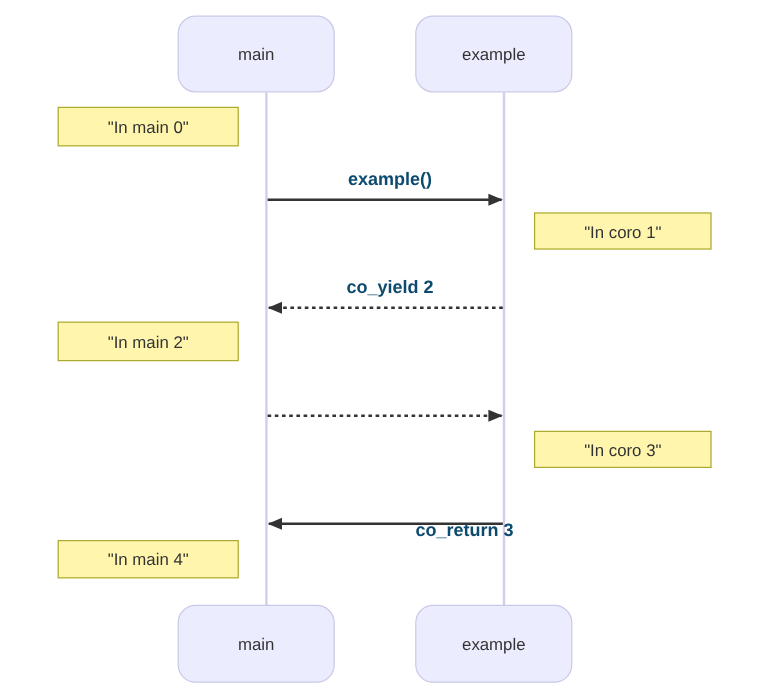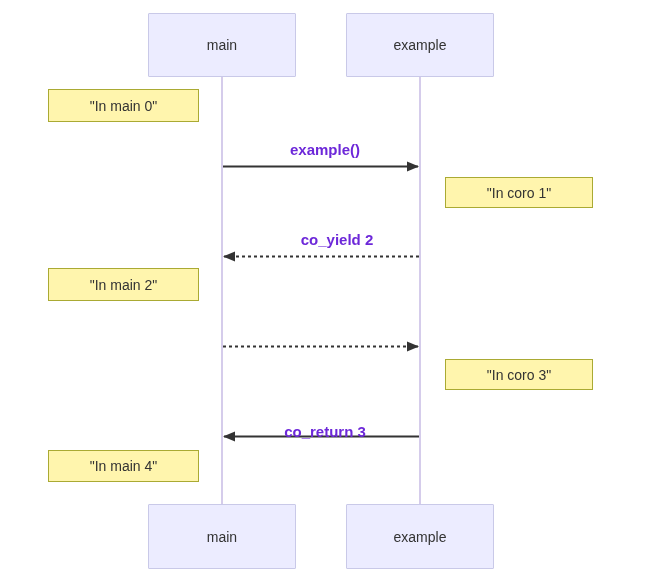--- a/index.html
+++ b/index.html
@@ -10,25 +10,25 @@
   .canvas {
     position: relative;
     width: 650px;
     height: 583px;
     background: #ffffff;
     font-family: "Liberation Sans", "DejaVu Sans", sans-serif;
     overflow: hidden;
   }
   .actor {
     position: absolute;
-    width: 148px;
+    width: 131px;
     height: 64px;
     background: #ECECFF;
     border: 1px solid #C9C9E8;
-    border-radius: 1px;
+    border-radius: 15px;
     display: flex;
     align-items: center;
     justify-content: center;
     font-size: 14px;
     color: #333333;
     box-sizing: border-box;
   }
   .actor-main-top     { left: 148px; top: 13px; }
   .actor-example-top  { left: 346px; top: 13px; }
   .actor-main-bot     { left: 148px; top: 504px; height: 65px; }
@@ -61,27 +61,27 @@
   .note-3 { left: 445px; top: 359px; width: 148px; height: 31px; }
   .note-4 { left: 48px;  top: 450px; width: 151px; height: 32px; }
 
   .msg-label {
     position: absolute;
     left: 222px;
     width: 206px;
     text-align: center;
     font-size: 15px;
     font-weight: 700;
-    color: #6d28d9;
+    color: #0c4a6e;
     line-height: 18px;
   }
   .msg-0 { top: 141px; }
-  .msg-1 { top: 231px; margin-left: 12px; }
+  .msg-1 { top: 231px; }
   .msg-2 { top: 321px; }
-  .msg-3 { top: 423px; }
+  .msg-3 { top: 434px; text-align: right; }
 
   .arrow-layer {
     position: absolute;
     left: 0;
     top: 0;
     width: 650px;
     height: 583px;
     pointer-events: none;
   }
   .arrow-line {

